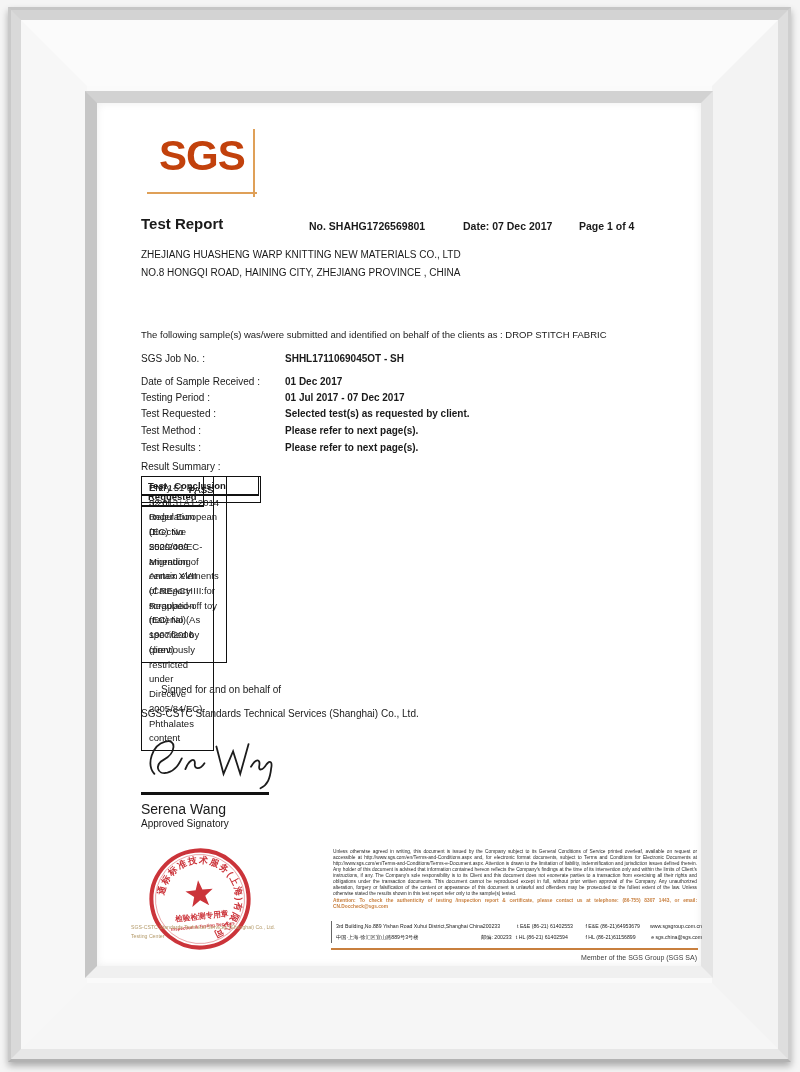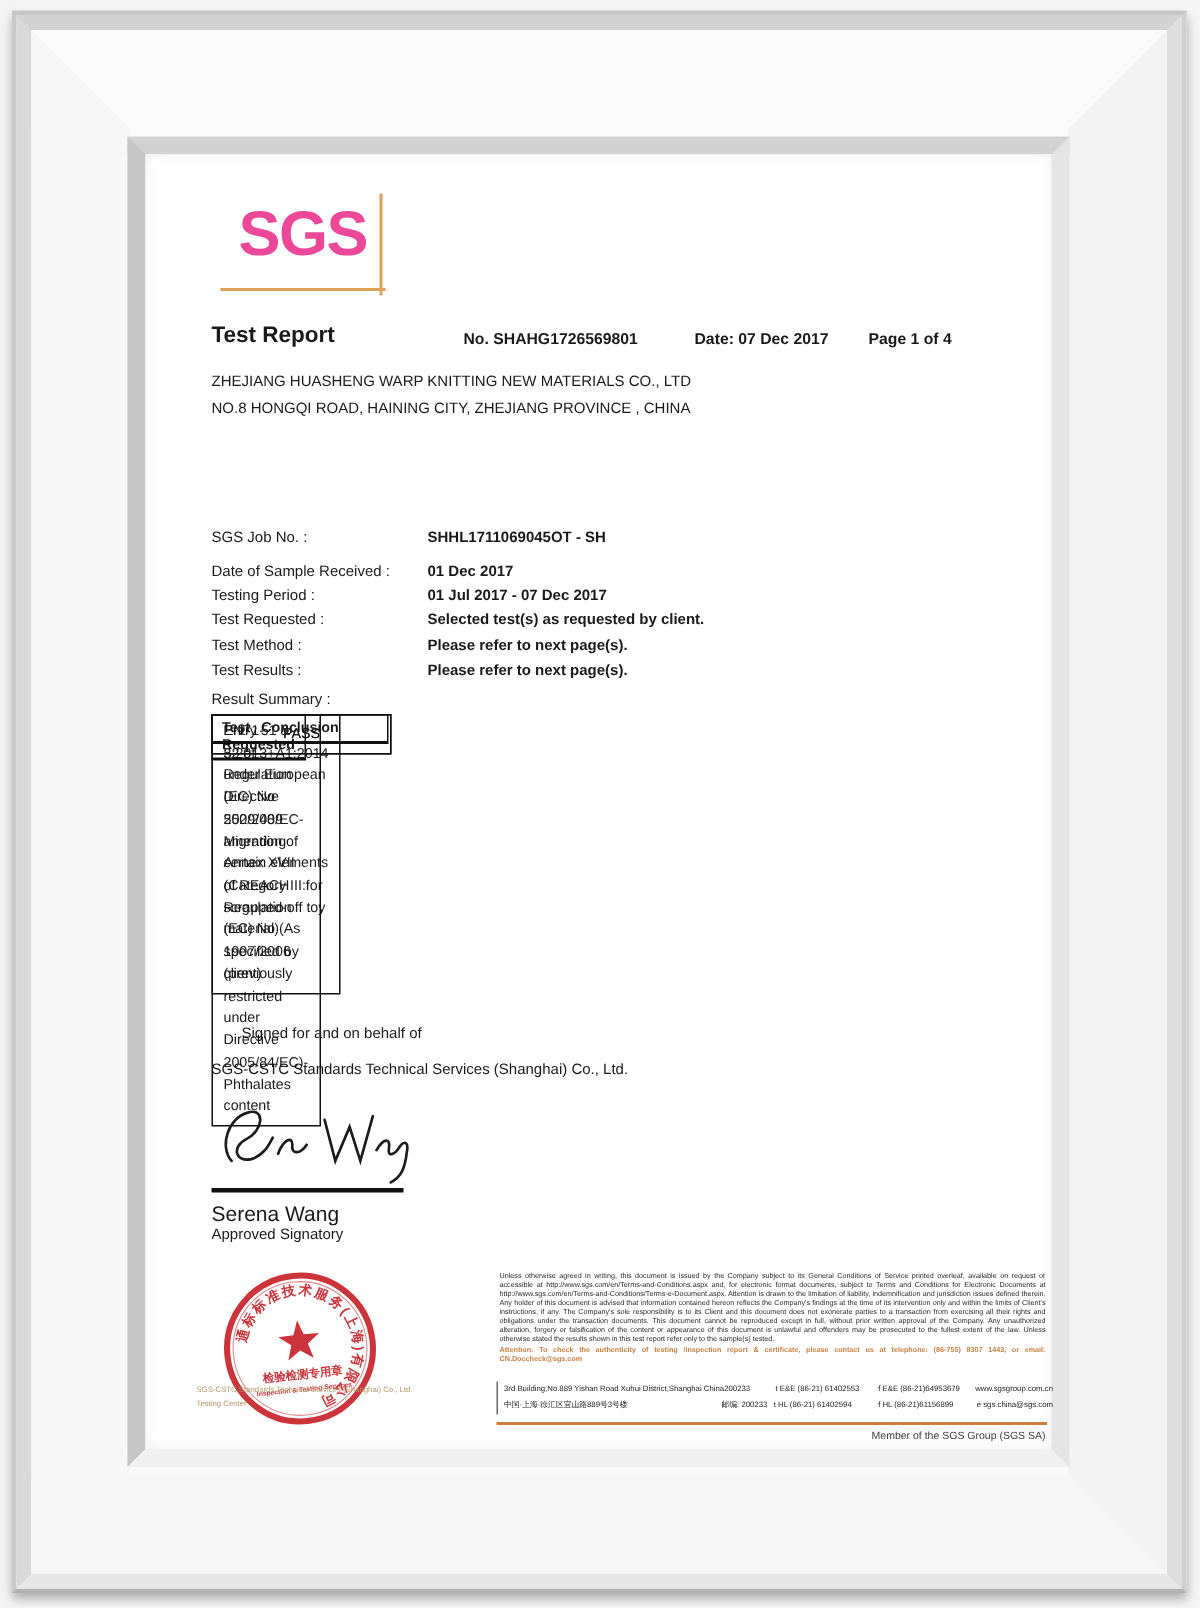--- a/index.html
+++ b/index.html
@@ -16,21 +16,21 @@
   .frame-lip{position:absolute;left:11px;top:10px;right:12px;bottom:13px;
     border:10px solid;border-color:#d3d3d3 #dedede #e7e7e7 #d9d9d9;}
   .frame-face{position:absolute;left:21px;top:20px;right:22px;bottom:23px;
     border:66px solid;border-color:#fbfbfb #f3f3f3 #f6f6f6 #f7f7f7;}
   .frame-mat{position:absolute;left:85px;top:91px;right:87px;bottom:94px;
     border:12px solid;border-color:#d2d2d2 #e4e4e4 #f0f0f0 #c6c6c6;}
   .paper{position:absolute;left:97px;top:103px;width:604px;height:863px;
     background:#ffffff;box-shadow:inset 0 0 9px rgba(0,0,0,.07);}
   .paper *{position:absolute;}
   
-  .sgs-logo{left:62px;top:32px;font-size:42px;font-weight:bold;color:#ec4899;
+  .sgs-logo{left:62px;top:32px;font-size:42px;font-weight:bold;color:#c2410c;
     letter-spacing:-1px;line-height:1;text-align:right;}
   .logo-vline{left:156px;top:26px;width:2px;height:68px;background:#dfa058;}
   .logo-hline{left:50px;top:89px;width:110px;height:2px;background:#dfa058;}
   .doc-title{left:44px;top:112px;font-size:15px;font-weight:bold;}
   .report-no{left:212px;top:117px;font-size:10.5px;font-weight:bold;}
   .report-date{left:366px;top:117px;font-size:10.5px;font-weight:bold;text-align:center;}
   .report-page{left:482px;top:117px;font-size:10.5px;font-weight:bold;}
   .client1{left:44px;top:146px;font-size:10px;}
   .client2{left:44px;top:164px;font-size:10px;}
   .intro{left:44px;top:226px;font-size:9.5px;width:540px;}
@@ -92,20 +92,21 @@
   <div class="logo-hline"></div>
 
   <div class="doc-title">Test Report</div>
   <div class="report-no">No. SHAHG1726569801</div>
   <div class="report-date">Date: 07 Dec 2017</div>
   <div class="report-page">Page 1 of 4</div>
 
   <div class="client1">ZHEJIANG HUASHENG WARP KNITTING NEW MATERIALS CO., LTD</div>
   <div class="client2">NO.8 HONGQI ROAD, HAINING CITY, ZHEJIANG PROVINCE , CHINA</div>
 
+  <div class="intro">The following sample(s) was/were submitted and identified on behalf of the clients as : DROP STITCH FABRIC</div>
 
   <div class="dl d0"><span class="lab">SGS Job No. :</span><span class="val">SHHL1711069045OT - SH</span></div>
   <div class="dl d1"><span class="lab">Date of Sample Received :</span><span class="val">01 Dec 2017</span></div>
   <div class="dl d2"><span class="lab">Testing Period :</span><span class="val">01 Jul 2017 - 07 Dec 2017</span></div>
   <div class="dl d3"><span class="lab">Test Requested :</span><span class="val">Selected test(s) as requested by client.</span></div>
   <div class="dl d4"><span class="lab">Test Method :</span><span class="val">Please refer to next page(s).</span></div>
   <div class="dl d5"><span class="lab">Test Results :</span><span class="val">Please refer to next page(s).</span></div>
 
   <div class="result-summary">Result Summary :</div>
 

